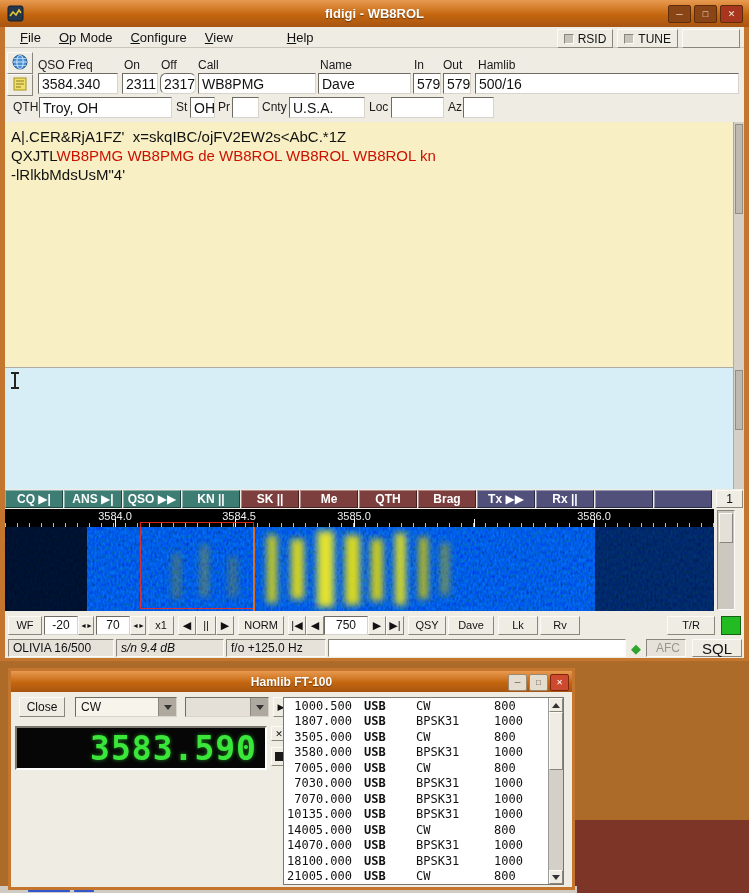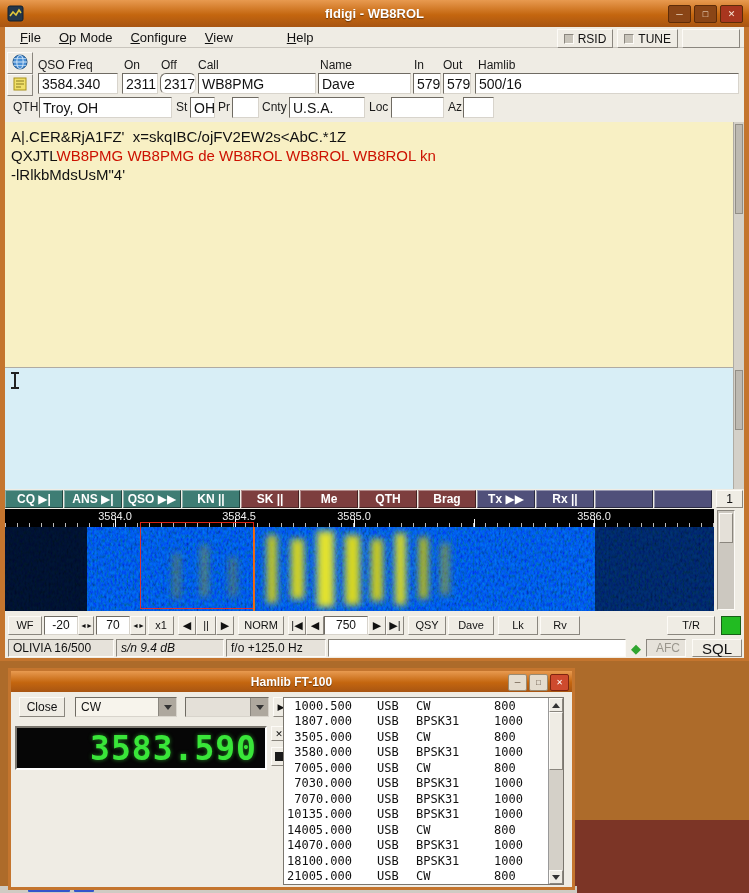--- a/index.html
+++ b/index.html
@@ -132,21 +132,21 @@
     border:2px solid;border-color:#7A766E #FFF #FFF #7A766E;box-sizing:border-box;
     display:flex;align-items:center;justify-content:flex-end;padding-right:8px;
     font-family:"DejaVu Sans Mono",monospace;font-weight:bold;font-size:33px;color:#39E639;
     text-shadow:0 0 4px rgba(57,230,57,.55);letter-spacing:1px;}
   .dark-sq{width:9px;height:9px;background:#1A1A1A;}
   .h-table{position:absolute;left:272px;top:26px;width:281px;height:188px;background:#fff;
     border:1px solid #7A766E;box-sizing:border-box;overflow:hidden;
     font-family:"DejaVu Sans Mono",monospace;font-size:12px;}
   .h-row{display:grid;grid-template-columns:68px 62px 78px 56px;height:15.5px;align-items:center;}
   .c-freq{text-align:right;}
-  .c-sb{padding-left:25px;} .c-mode{padding-left:2px;} .c-w{padding-left:2px;}
+  .c-sb{padding-left:12px;font-weight:bold;} .c-mode{padding-left:2px;} .c-w{padding-left:2px;}
   .h-scroll{position:absolute;right:0;top:0;width:15px;height:100%;background:#D4D0C8;border-left:1px solid #999;box-sizing:border-box;}
   .h-sbtn{position:absolute;left:0;width:14px;height:14px;display:flex;align-items:center;justify-content:center;
     background:#EFECE4;border:1px solid;border-color:#FDFBF7 #8A867E #8A867E #FDFBF7;box-sizing:border-box;}
   .h-sthumb{position:absolute;left:0;top:14px;width:14px;height:58px;background:#EFECE4;
     border:1px solid;border-color:#FDFBF7 #8A867E #8A867E #FDFBF7;box-sizing:border-box;}
 </style>
 </head>
 <body>
 
 <div class="screen">

